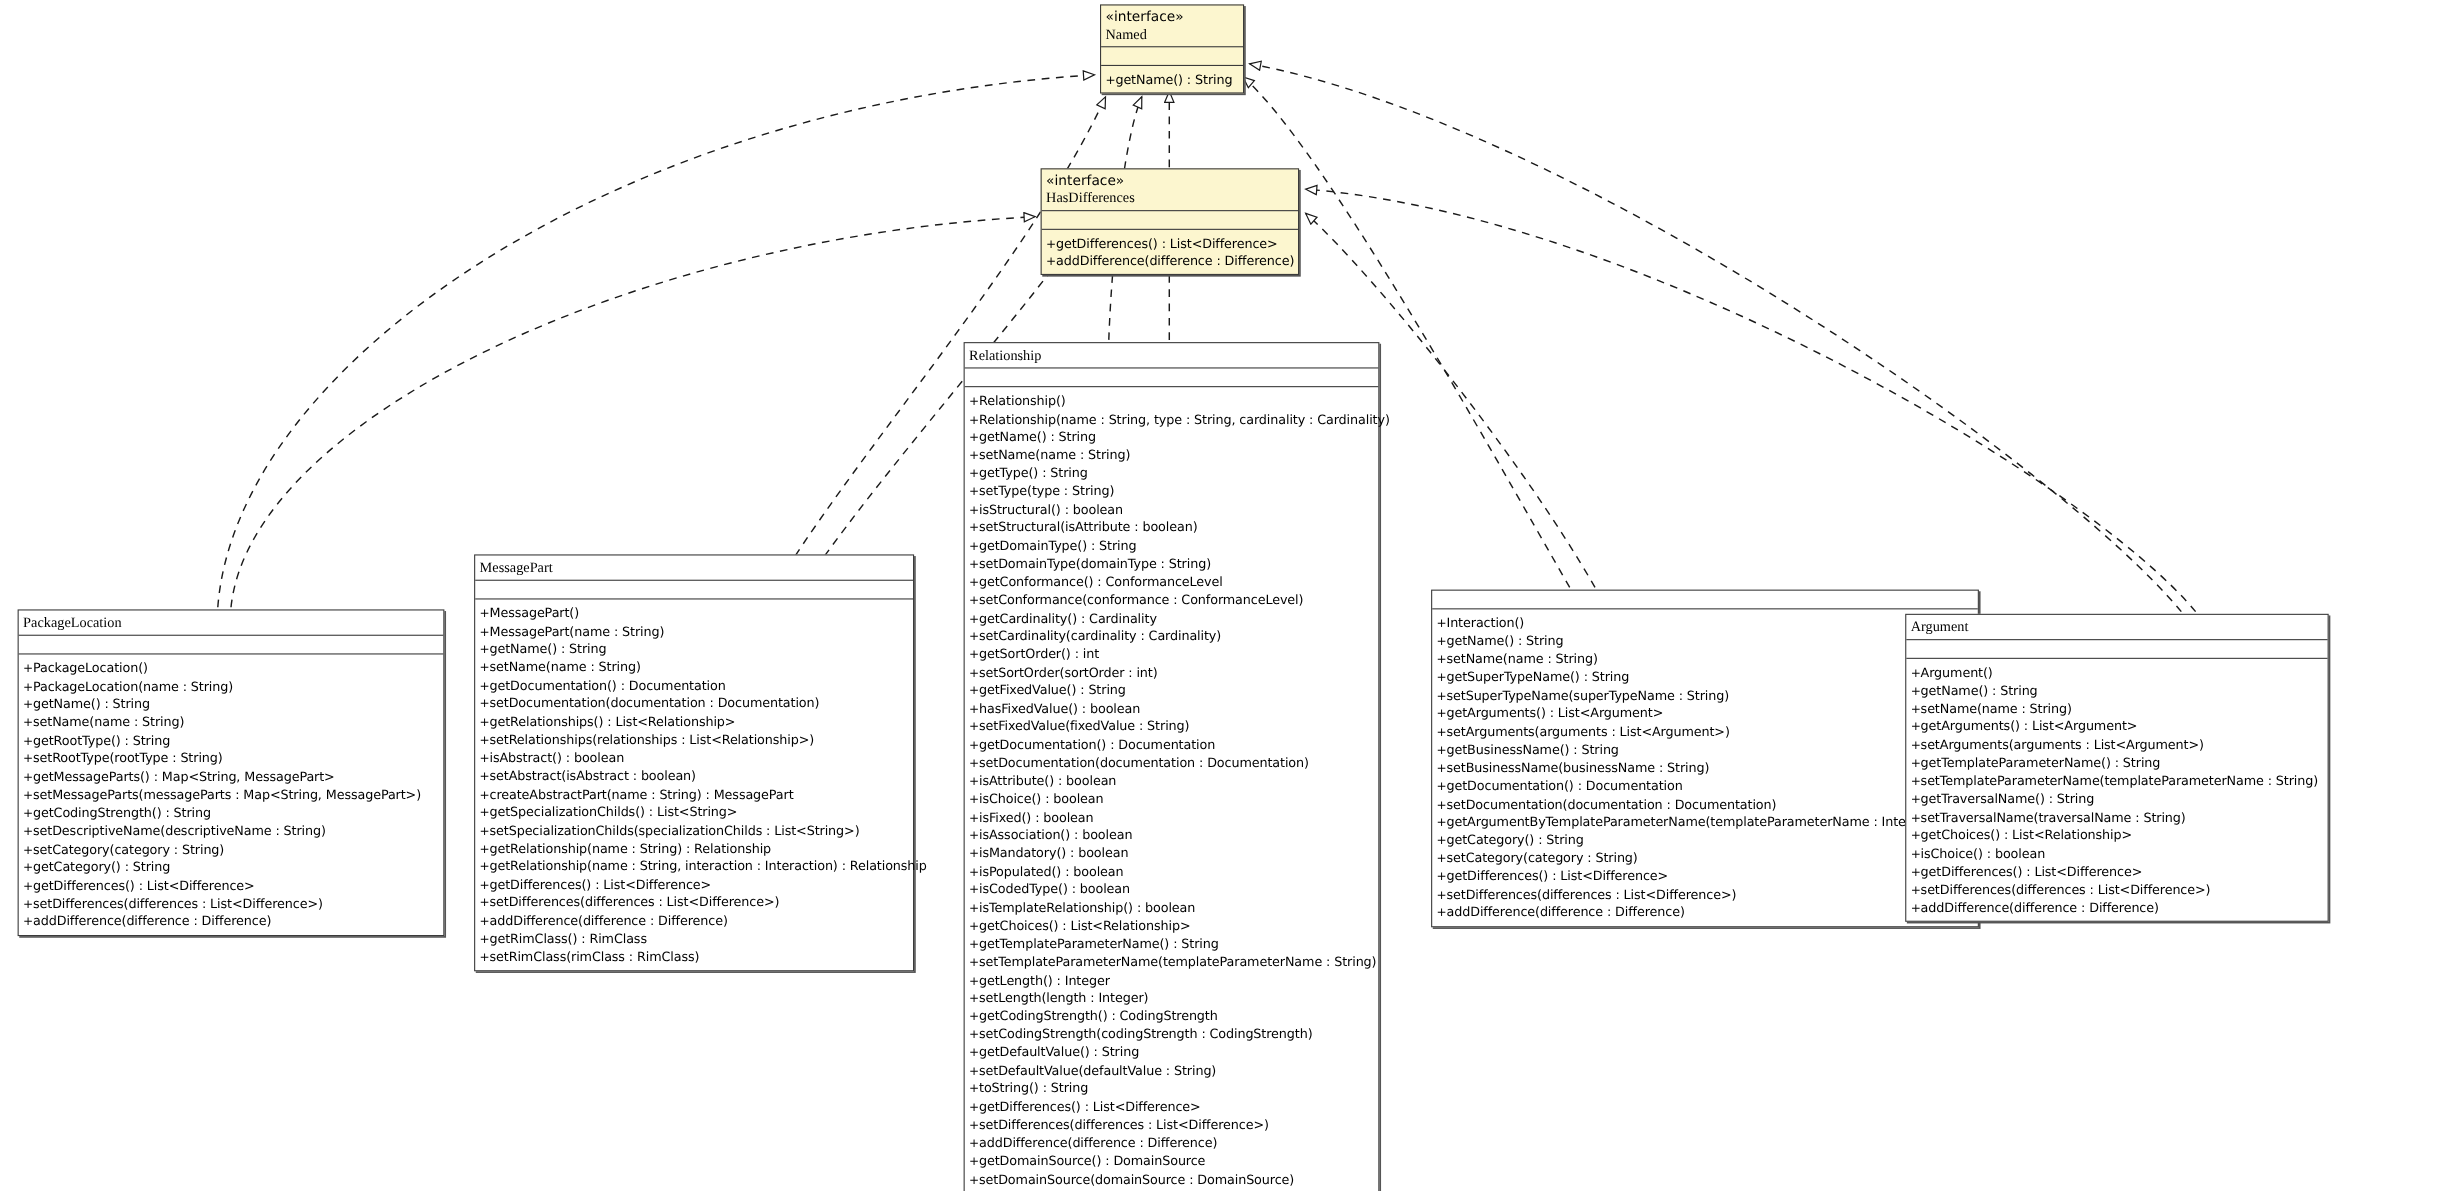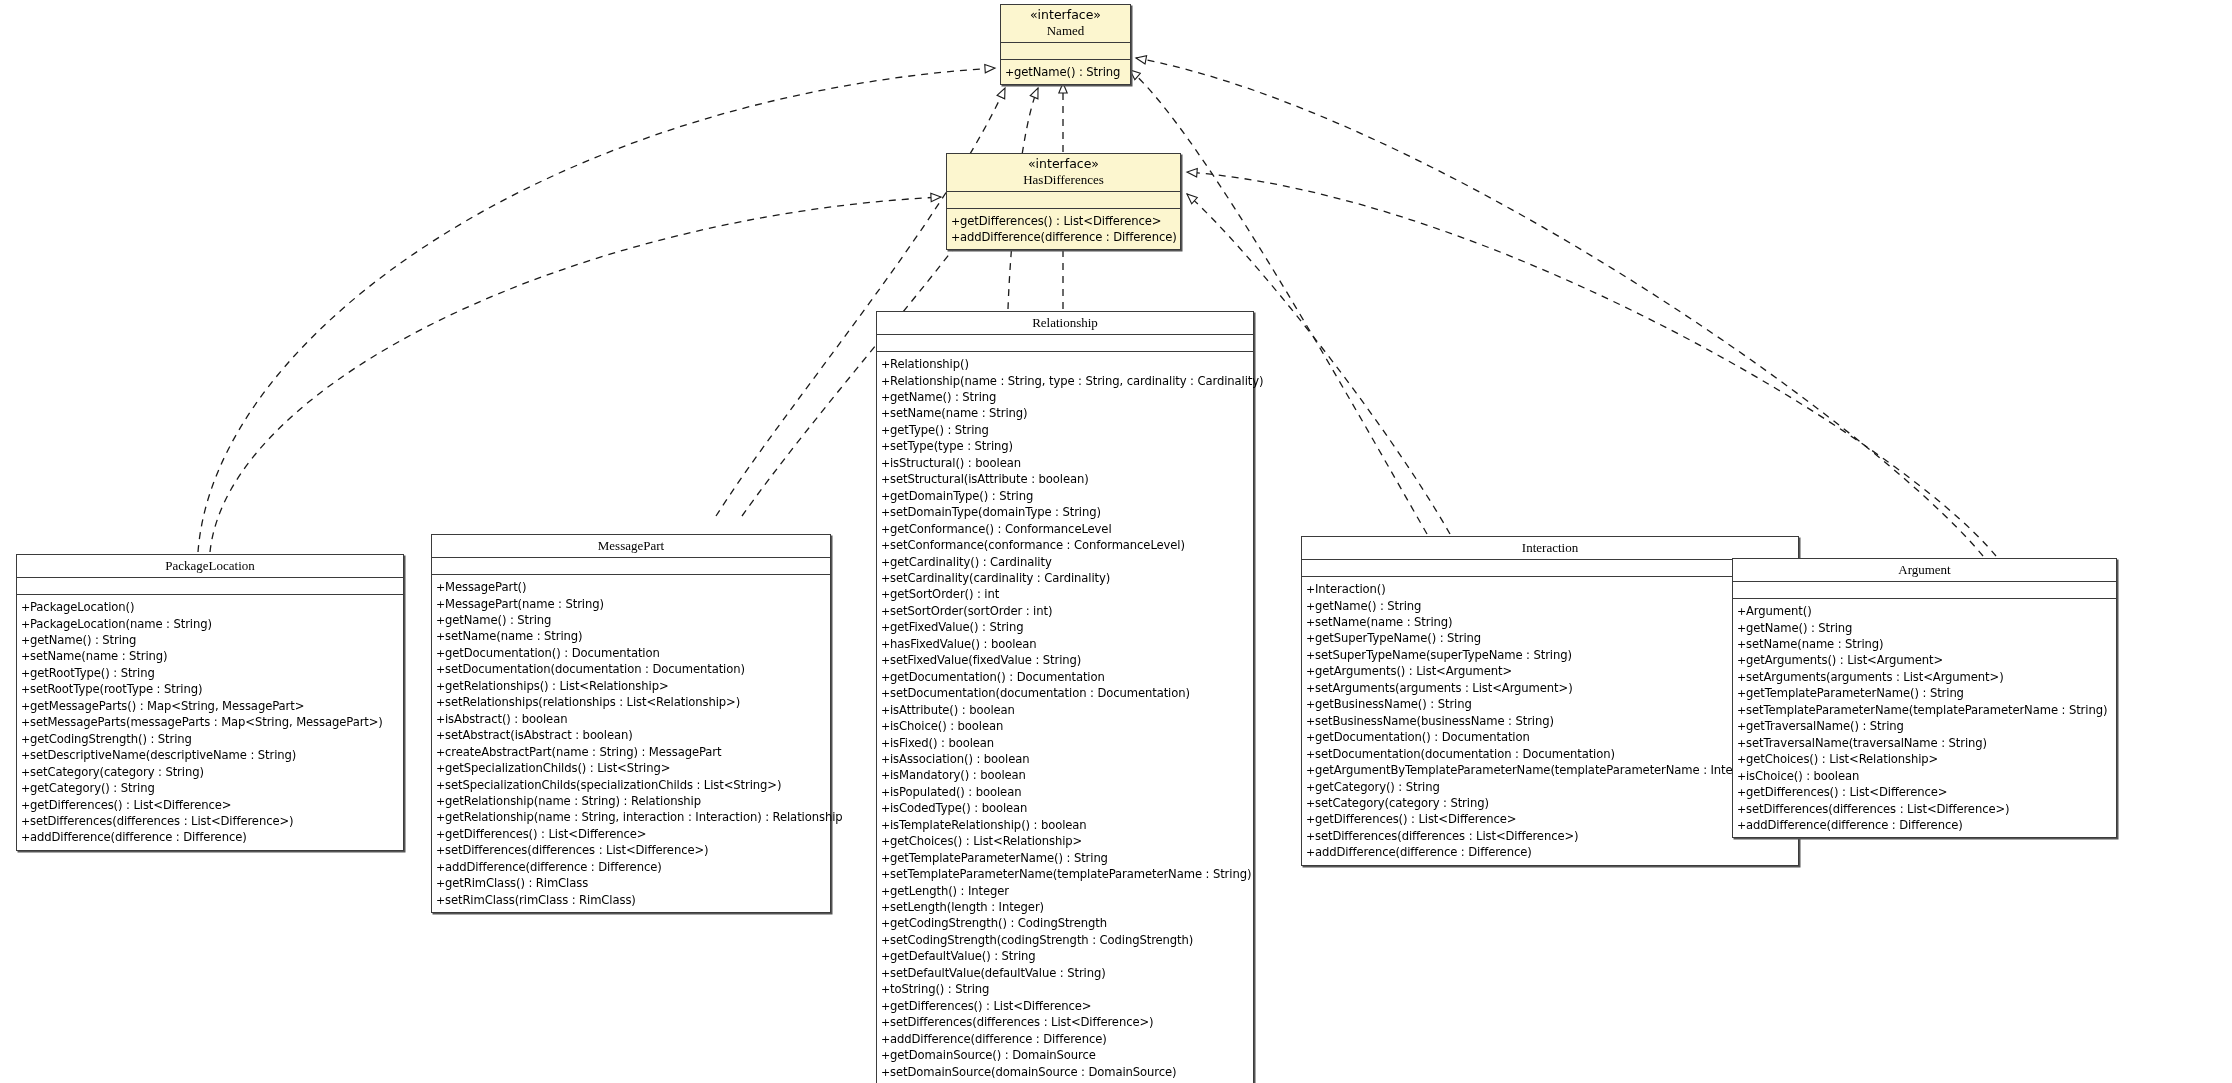--- a/index.html
+++ b/index.html
@@ -31,21 +31,21 @@
     border: 1px solid #3b3b3b;
     background: #ffffff;
     box-shadow: 1.5px 1.5px 0 0 #555555;
     z-index: 5;
   }
   .umlbox.iface {
     background: #fcf6cf;
   }
   .compartment-name {
     box-sizing: border-box;
-    text-align: center;
+    text-align: left;
     padding: 3px 4px 4px 4px;
     border-bottom: 1px solid #3b3b3b;
     line-height: 1.16;
   }
   .stereotype {
     display: block;
     font-size: 12.5px;
     color: #000;
   }
   .cname {
@@ -74,21 +74,21 @@
     display: inline-block;
     width: 9px;
     font-size: 11px;
   }
   .op.abstract {
   }
   
   #box-named       { left: 1000px; top: 4px;   width: 131px; }
   #box-hasdiff     { left: 946px;  top: 153px; width: 235px; }
   #box-packageloc  { left: 16px;   top: 554px; width: 388px; }
-  #box-messagepart { left: 431px;  top: 534px; width: 400px; }
+  #box-messagepart { left: 431px;  top: 504px; width: 400px; }
   #box-relationship{ left: 876px;  top: 311px; width: 378px; }
   #box-interaction { left: 1301px; top: 536px; width: 498px; }
   #box-argument    { left: 1732px; top: 558px; width: 385px; }
 </style>
 </head>
 <body>
 
 <div id="canvas">
 
   <svg id="edges" viewBox="0 0 2232 1083" xmlns="http://www.w3.org/2000/svg">
@@ -247,23 +247,20 @@
         <div class="op"><span class="vis">+</span><span>getDifferences() : List&lt;Difference&gt;</span></div>
         <div class="op"><span class="vis">+</span><span>setDifferences(differences : List&lt;Difference&gt;)</span></div>
         <div class="op"><span class="vis">+</span><span>addDifference(difference : Difference)</span></div>
         <div class="op"><span class="vis">+</span><span>getDomainSource() : DomainSource</span></div>
         <div class="op"><span class="vis">+</span><span>setDomainSource(domainSource : DomainSource)</span></div>
         <div class="op"><span class="vis">+</span><span>getUpdateMode() : UpdateMode</span></div>
       </div>
   </div>
 
   <div class="umlbox" id="box-interaction">
-    <div class="compartment-name">
-      <span class="cname">Interaction</span>
-    </div>
     <div class="compartment-attrs"></div>
     <div class="compartment-ops">
         <div class="op"><span class="vis">+</span><span>Interaction()</span></div>
         <div class="op"><span class="vis">+</span><span>getName() : String</span></div>
         <div class="op"><span class="vis">+</span><span>setName(name : String)</span></div>
         <div class="op"><span class="vis">+</span><span>getSuperTypeName() : String</span></div>
         <div class="op"><span class="vis">+</span><span>setSuperTypeName(superTypeName : String)</span></div>
         <div class="op"><span class="vis">+</span><span>getArguments() : List&lt;Argument&gt;</span></div>
         <div class="op"><span class="vis">+</span><span>setArguments(arguments : List&lt;Argument&gt;)</span></div>
         <div class="op"><span class="vis">+</span><span>getBusinessName() : String</span></div>

